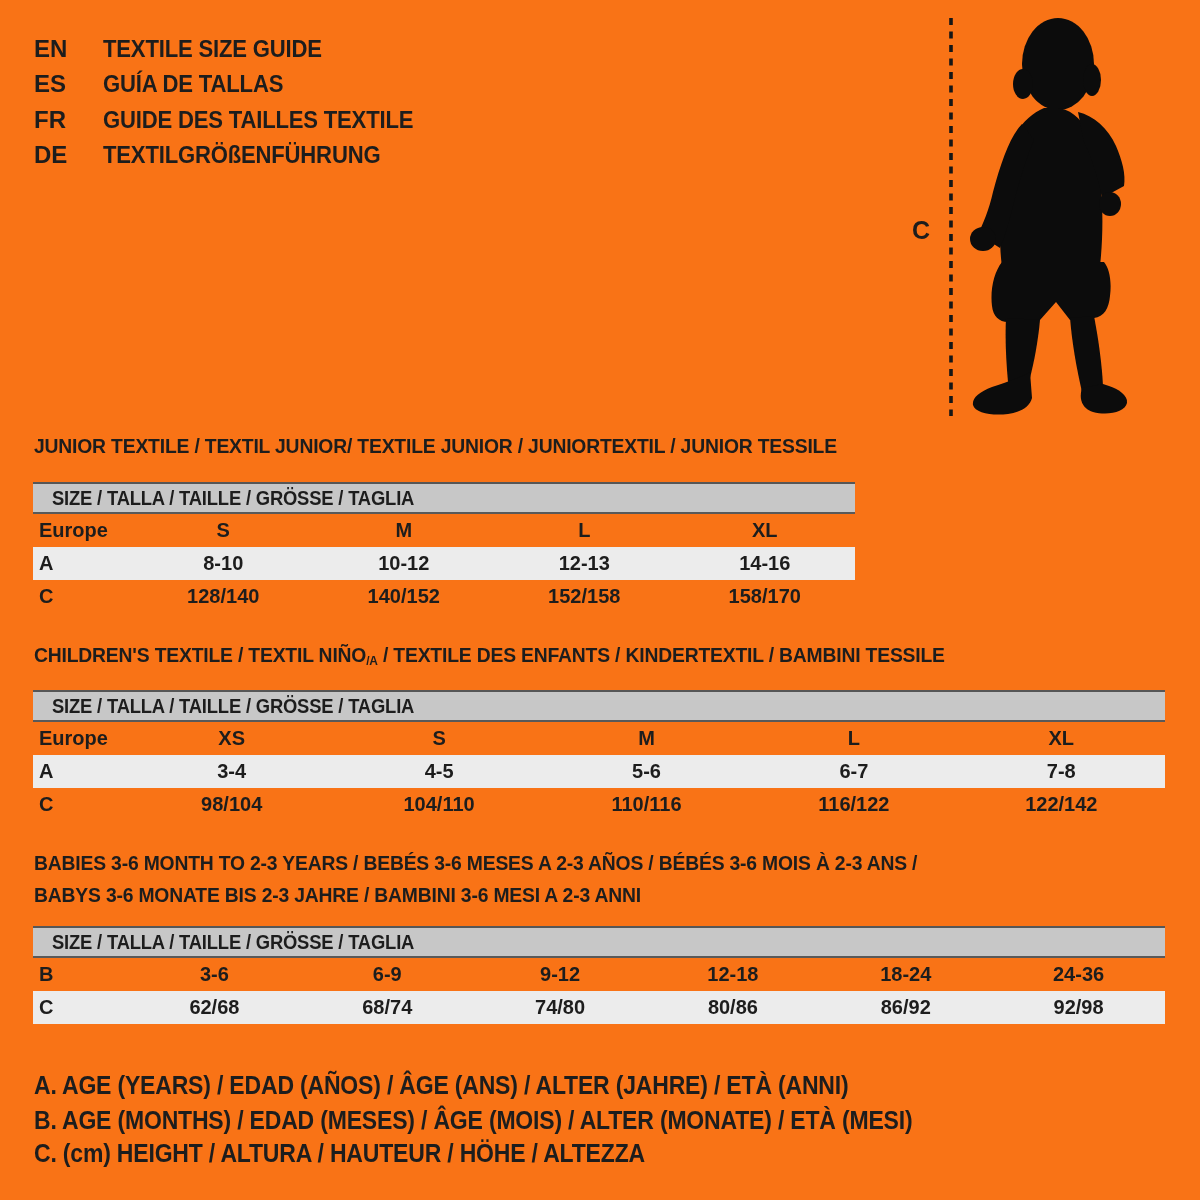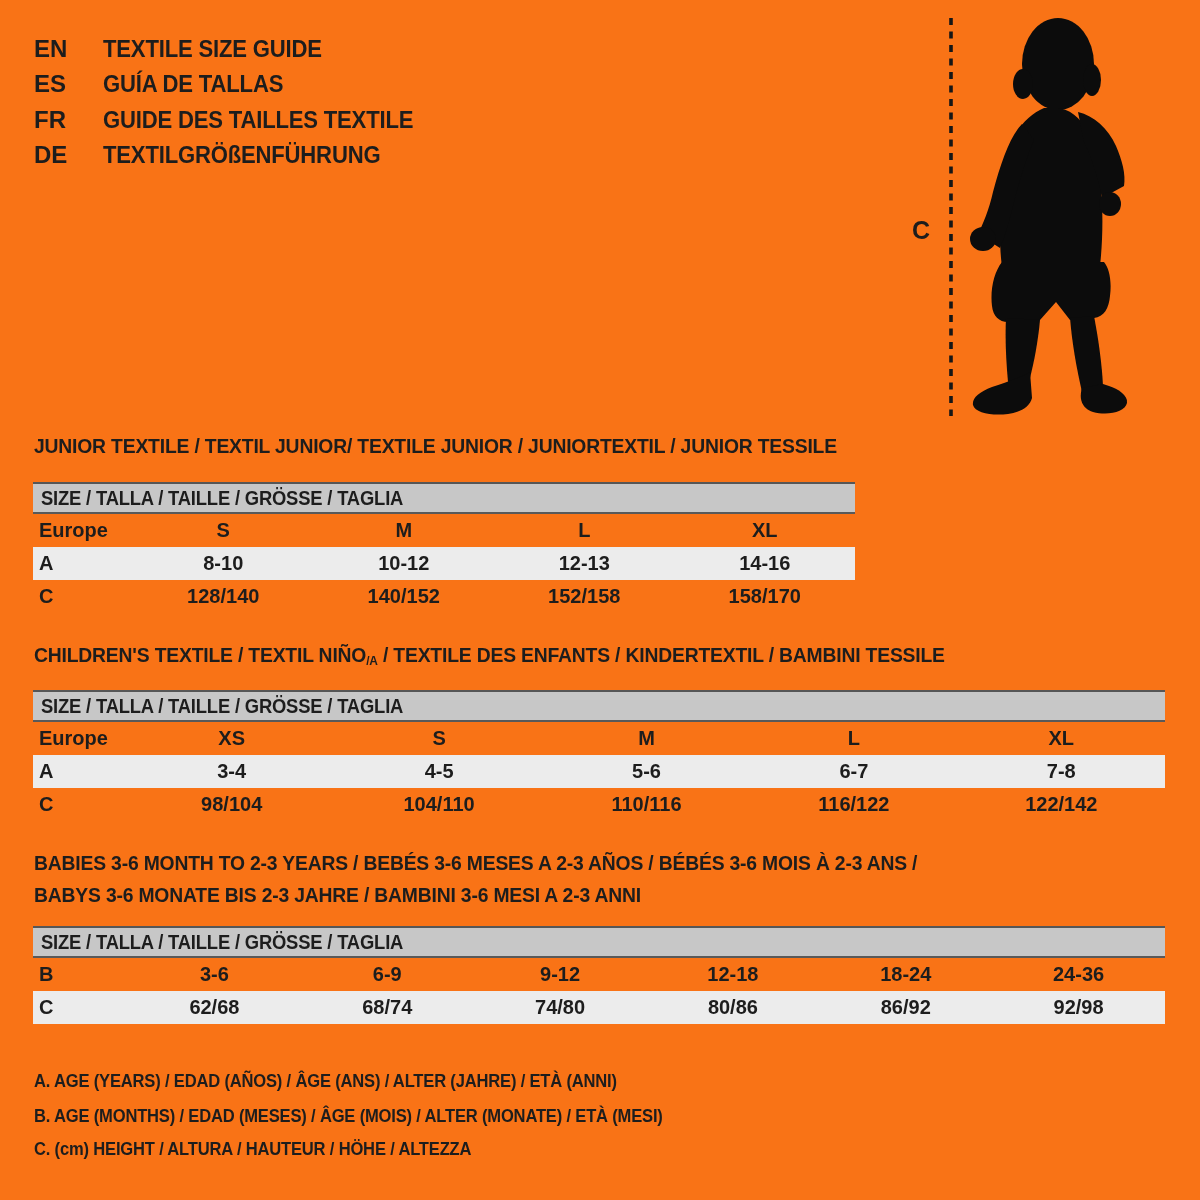--- a/index.html
+++ b/index.html
@@ -17,31 +17,31 @@
   .figure-svg{position:absolute;left:900px;top:10px;width:260px;height:415px;}
   .figure-c{position:absolute;left:912px;top:216px;font-size:25px;font-weight:bold;}
   
   .section-title{position:absolute;font-size:21px;font-weight:bold;white-space:nowrap;}
   .title-small{font-size:13px;vertical-align:-3px;font-weight:bold;}
   
   .size-table{position:absolute;}
   .band{
     height:28px;line-height:28px;background:#c7c7c7;
     border-top:2px solid #565656;border-bottom:2px solid #595959;
-    font-weight:bold;font-size:20px;padding-left:8px;
+    font-weight:bold;font-size:20px;padding-left:19px;
   }
   .trow{height:33px;line-height:33px;display:grid;font-weight:bold;font-size:20px;}
   .t-junior .trow{grid-template-columns:100px repeat(4,1fr);}
   .t-children .trow{grid-template-columns:95px repeat(5,1fr);}
   .t-babies .trow{grid-template-columns:95px repeat(6,1fr);}
   .cell{text-align:center;}
   .cell.rowlabel{text-align:left;padding-left:6px;}
   .shade{background:#ececec;}
   
-  .legend-line{position:absolute;font-size:18px;font-weight:bold;white-space:nowrap;}
+  .legend-line{position:absolute;font-size:25px;font-weight:bold;white-space:nowrap;}
 </style>
 </head>
 <body>
 
 <div class="page">
 
   <div class="lang-block">
     <div class="lang-row">
       <span class="lang-code">EN</span>
       <span class="lang-label cond">TEXTILE SIZE GUIDE</span>

